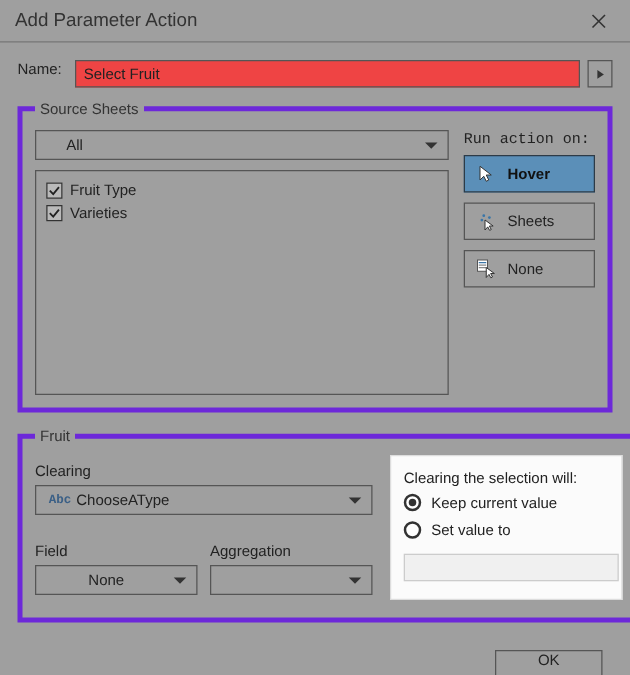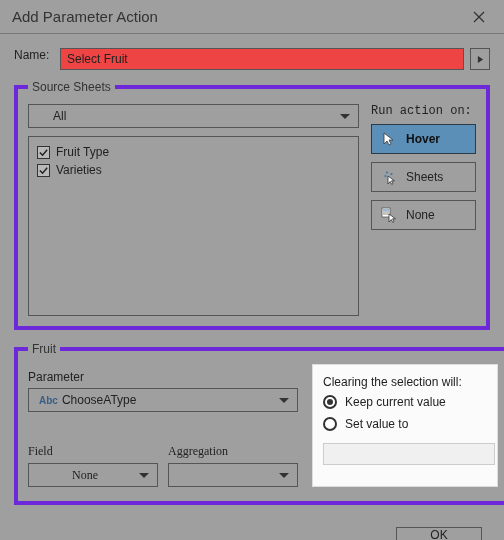--- a/index.html
+++ b/index.html
@@ -189,20 +189,21 @@
     width: 86px; height: 26px;
     border: 1px solid #555;
     background: #9f9f9f;
     display:flex;align-items:flex-start;justify-content:center;
   }
   .abc {
     font-size: 10px;
     color: #3a5f86;
     font-weight: 600;
     margin-right: 4px;
+    font-family: Liberation Mono, monospace;
   }
 </style>
 </head>
 <body>
 
 <div class="dialog">
 
   <div class="titlebar">
     <span class="title">Add Parameter Action</span>
     <div class="close">
@@ -289,28 +290,28 @@
             <span>None</span>
           </div>
         </div>
       </div>
     </fieldset>
 
     <fieldset class="group" style="padding-bottom:14px;">
       <legend>Fruit</legend>
       <div class="target-row">
         <div class="target-left">
-          <span class="field-lbl">Parameter</span>
+          <span class="field-lbl">Clearing</span>
           <div class="dropdown param-dd">
             <span class="abc">Abc</span>
             <span class="dd-text">ChooseAType</span>
             <span class="dd-caret"></span>
           </div>
 
-          <div class="fa-row" style="margin-top:28px;font-family:Liberation Serif, serif;">
+          <div class="fa-row" style="margin-top:18px;">
             <div class="fa-col">
               <span class="field-lbl">Field</span>
               <div class="dropdown centered" style="padding-left:12px;">
                 <span class="dd-text" style="text-align:center;">None</span>
                 <span class="dd-caret"></span>
               </div>
             </div>
             <div class="fa-col">
               <span class="field-lbl">Aggregation</span>
               <div class="dropdown">

